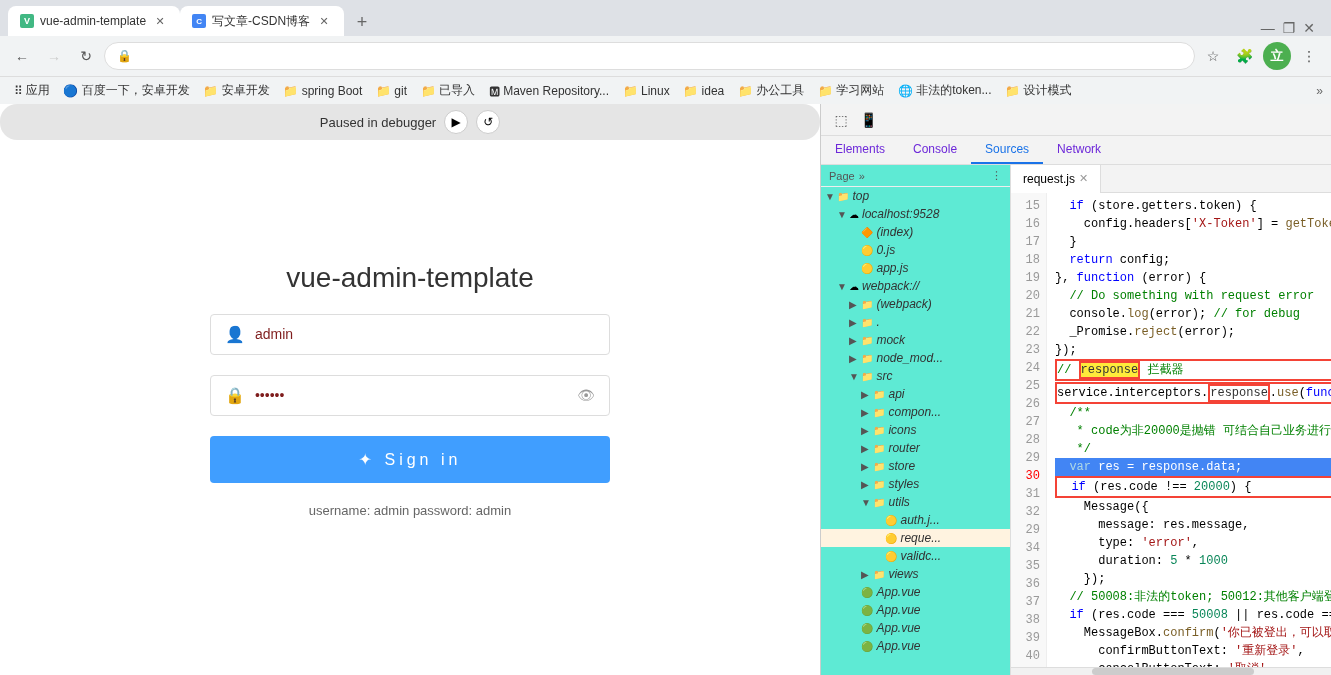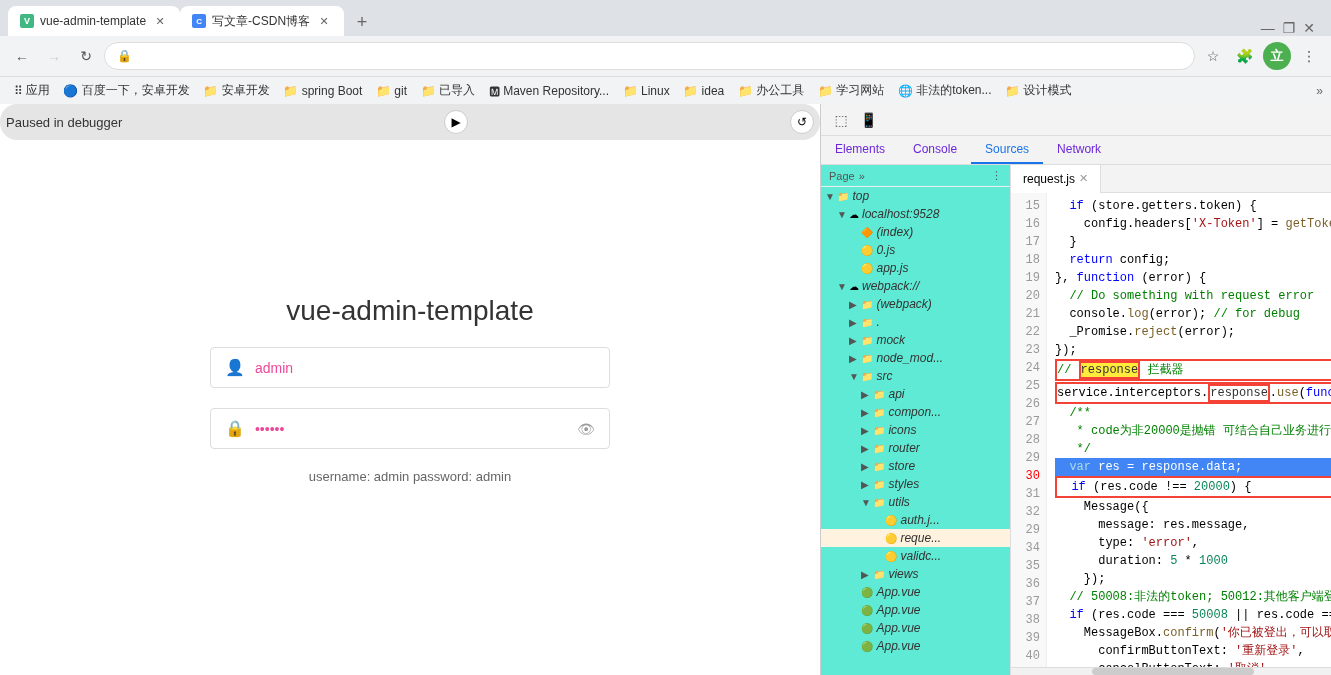--- a/index.html
+++ b/index.html
@@ -25,29 +25,29 @@
     
     .bookmarks-bar { background: #f1f3f4; border-top: 1px solid #ddd; height: 28px; display: flex; align-items: center; padding: 0 8px; gap: 2px; font-size: 12px; }
     .bookmark-item { display: flex; align-items: center; gap: 3px; padding: 2px 6px; border-radius: 4px; color: #333; cursor: pointer; white-space: nowrap; }
     .bookmark-more { margin-left: auto; font-size: 12px; color: #666; cursor: pointer; }
 
     
     .main-area { display: flex; flex: 1; overflow: hidden; }
 
     
     .login-page { flex: 0 0 820px; background: #fff; display: flex; flex-direction: column; align-items: center; justify-content: center; position: relative; }
-    .debugger-banner { position: absolute; top: 0; left: 0; right: 0; background: rgba(0,0,0,0.1); display: flex; align-items: center; justify-content: space-between; padding: 6px; gap: 8px; border-radius: 17px; }
+    .debugger-banner { position: absolute; top: 0; left: 0; right: 0; background: rgba(0,0,0,0.1); display: flex; align-items: center; justify-content: center; padding: 6px; gap: 8px; border-radius: 17px; }
     .debugger-text { color: #333; font-size: 13px; }
     .play-btn { background: #fff; width: 24px; height: 24px; border-radius: 50%; border: 1px solid #ccc; display: flex; align-items: center; justify-content: center; font-size: 12px; cursor: pointer; }
     .refresh-btn { background: #fff; width: 24px; height: 24px; border-radius: 50%; border: 1px solid #ccc; display: flex; align-items: center; justify-content: center; font-size: 12px; cursor: pointer; }
 
     .login-form { width: 400px; display: flex; flex-direction: column; align-items: center; gap: 20px; }
     .login-title { font-size: 28px; font-weight: 500; color: #333; }
     .input-group { width: 100%; border: 1px solid #ddd; border-radius: 4px; display: flex; align-items: center; padding: 10px 14px; gap: 10px; }
-    .input-group input { border: none; outline: none; flex: 1; font-size: 14px; color: #ec4899; background: transparent; }
+    .input-group input { border: none; outline: none; flex: 1; font-size: 14px; color: #7f1d1d; background: transparent; }
     .input-icon { color: #999; font-size: 16px; }
     .eye-icon { color: #999; font-size: 14px; cursor: pointer; }
     .sign-in-btn { width: 100%; background: #409eff; color: white; border: none; border-radius: 4px; padding: 14px; font-size: 16px; cursor: pointer; letter-spacing: 4px; }
     .login-hint { font-size: 13px; color: #666; }
 
     
     .devtools-panel { flex: 1; display: flex; flex-direction: column; border-left: 1px solid #ccc; background: #fff; }
     .devtools-toolbar { background: #f3f3f3; border-bottom: 1px solid #ddd; display: flex; align-items: center; padding: 0 8px; height: 32px; gap: 4px; }
     .devtools-icon-btn { width: 24px; height: 24px; display: flex; align-items: center; justify-content: center; color: #555; cursor: pointer; font-size: 14px; border-radius: 3px; }
     .devtools-tabs { display: flex; border-bottom: 1px solid #ddd; background: #f3f3f3; }
@@ -208,20 +208,21 @@
         <span class="input-icon">👤</span>
         <input type="text" value="admin" style="">
       </div>
 
       <div class="input-group">
         <span class="input-icon">🔒</span>
         <input type="password" value="••••••" style="">
         <span class="eye-icon">👁</span>
       </div>
 
+      <button class="sign-in-btn">✦ Sign in</button>
 
       <div class="login-hint">username: admin    password: admin</div>
     </div>
   </div>
 
   <div class="devtools-panel">
 
     <div class="devtools-toolbar">
       <div class="devtools-icon-btn">⬚</div>
       <div class="devtools-icon-btn">📱</div>

